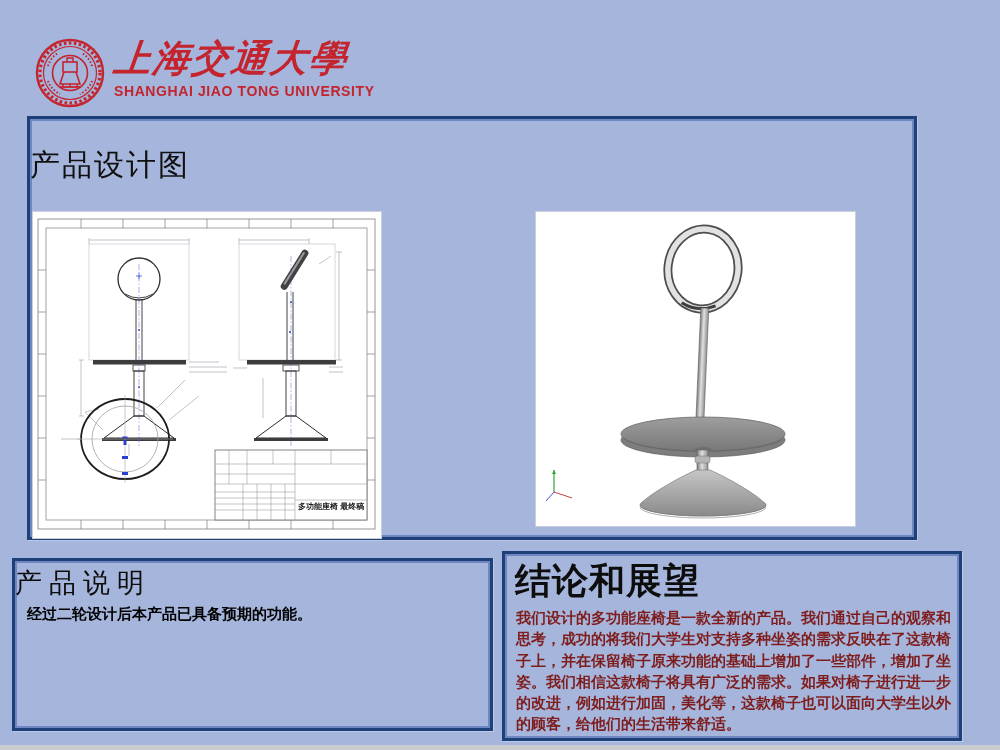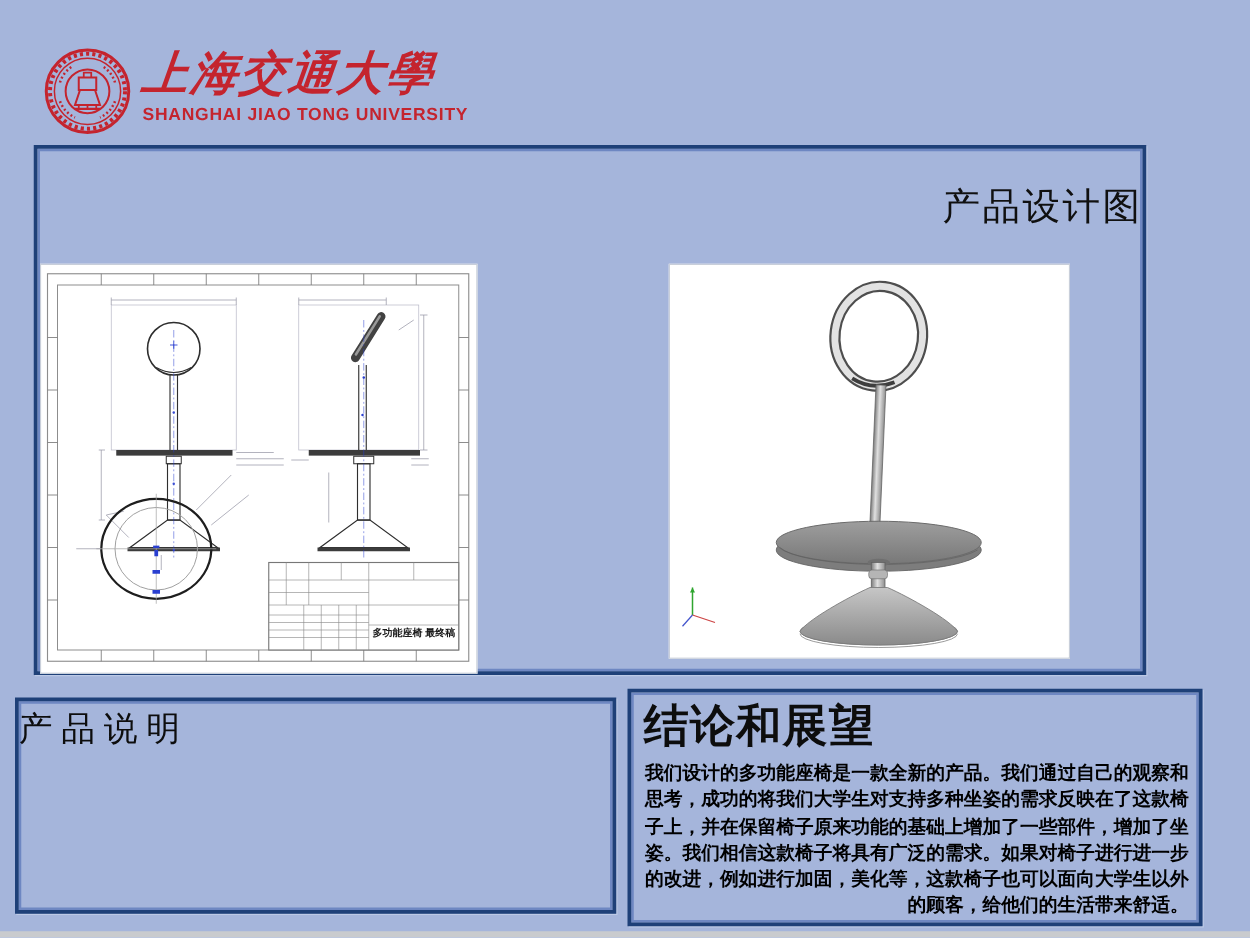--- a/index.html
+++ b/index.html
@@ -15,37 +15,37 @@
            font-size:37px;line-height:1.2;color:#c4242e;letter-spacing:2px;transform:skewX(-6deg);}
   .logo-en{font-family:Liberation Sans, sans-serif;font-weight:bold;font-size:14px;
            color:#c4242e;letter-spacing:0.6px;margin-top:3px;}
 
   
   .panel{position:absolute;border:3px solid #1e4078;box-shadow:inset 0 0 0 2px #6e87c2, 1px 1px 0 #bcc9e6;}
   .panel-main{left:27px;top:116px;width:884px;height:418px;}
   .panel-desc{left:12px;top:558px;width:475px;height:167px;}
   .panel-conc{left:502px;top:551px;width:454px;height:184px;}
 
-  .main-title{margin-top:26px;text-align:right;
+  .main-title{margin-top:26px;text-align:left;padding-right:70px;
               font-family:"DejaVu Serif","Liberation Serif",serif;
               font-size:30px;color:#101010;letter-spacing:2px;}
 
   .img-frame{position:absolute;background:#ffffff;border:1px solid #c9cfda;}
   .cad-frame{left:2px;top:92px;width:348px;height:326px;}
   .render-frame{left:505px;top:92px;width:319px;height:314px;}
   .img-frame svg{display:block;width:100%;height:100%;}
 
   .desc-title{margin-top:4px;text-align:left;font-family:"DejaVu Serif","Liberation Serif",serif;
               font-size:27px;color:#0d0d0d;letter-spacing:7px;}
   .desc-body{padding:3px 12px 0 12px;font-size:15px;font-weight:bold;color:#000;line-height:1.42;}
   .desc-body p{margin:0;}
 
   .conc-title{margin:3px 0 0 10px;font-family:"DejaVu Serif","Liberation Serif",serif;
               font-weight:bold;font-size:36px;color:#0d0d0d;letter-spacing:1px;}
-  .conc-body{padding:2px 8px 0 11px;font-size:15px;font-weight:bold;color:#000000;line-height:1.42;margin:0;text-align:right;}
+  .conc-body{padding:2px 8px 0 11px;font-size:15px;font-weight:bold;color:#7f1d1d;line-height:1.42;margin:0;}
 </style>
 </head>
 <body>
 
 <div class="slide">
 
   <div class="logo">
     <svg class="seal" viewBox="0 0 72 74">
       <circle cx="36" cy="37" r="33" fill="none" stroke="#c4242e" stroke-width="2.4"></circle>
       <circle cx="36" cy="37" r="30" fill="none" stroke="#c4242e" stroke-width="3.2" stroke-dasharray="2.5 2.5"></circle>
@@ -211,20 +211,21 @@
           <path d="M18,280 L36,286" stroke="#cc4444" stroke-width="1"></path>
           <path d="M18,280 L10,289" stroke="#4455cc" stroke-width="1"></path>
         </g>
       </svg>
     </div>
   </div>
 
   <div class="panel panel-desc">
     <div class="desc-title">产品说明</div>
     <div class="desc-body">
+      <p>经过二轮设计后本产品已具备预期的功能。</p>
     </div>
   </div>
 
   <div class="panel panel-conc">
     <div class="conc-title">结论和展望</div>
     <p class="conc-body">我们设计的多功能座椅是一款全新的产品。我们通过自己的观察和思考，成功的将我们大学生对支持多种坐姿的需求反映在了这款椅子上，并在保留椅子原来功能的基础上增加了一些部件，增加了坐姿。我们相信这款椅子将具有广泛的需求。如果对椅子进行进一步的改进，例如进行加固，美化等，这款椅子也可以面向大学生以外的顾客，给他们的生活带来舒适。</p>
   </div>
 
   <div class="bottom-strip"></div>
 </div>

